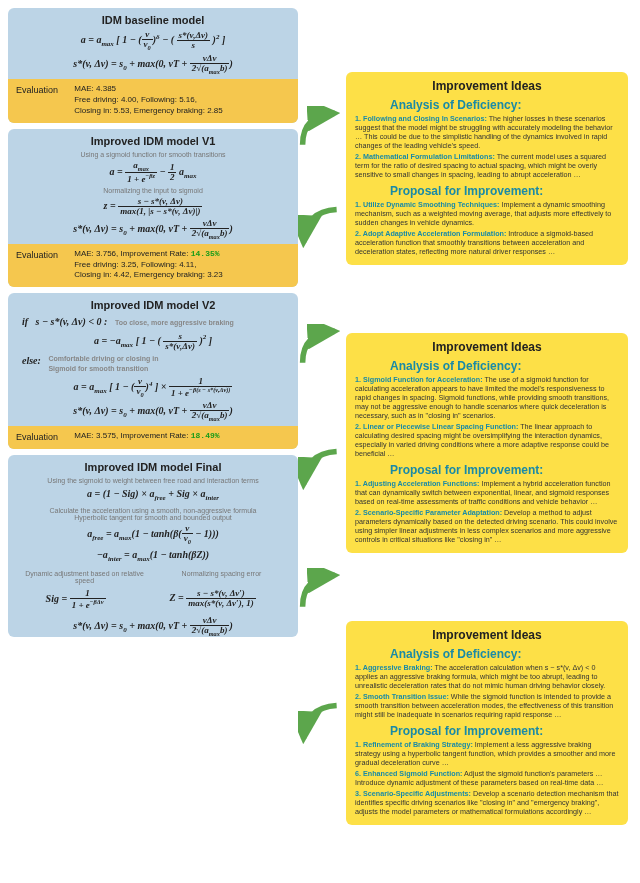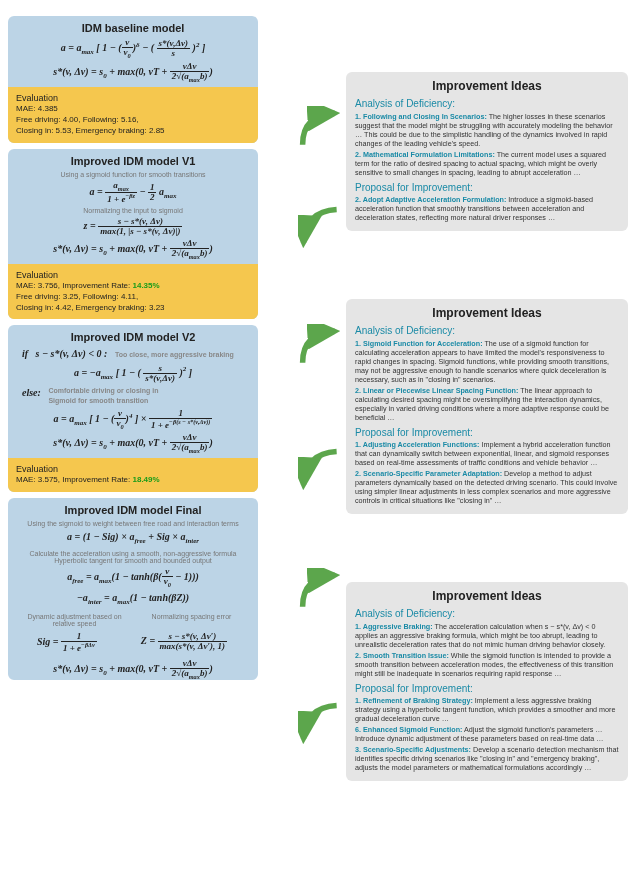--- a/index.html
+++ b/index.html
@@ -8,22 +8,22 @@
     background: #fff;
     width: 640px;
     height: 883px;
     overflow: hidden;
     position: relative;
     font-size: 8px;
   }
   .left-col {
     position: absolute;
     left: 8px;
-    top: 16px;
-    width: 250px;
+    top: 8px;
+    width: 290px;
   }
   .right-col {
     position: absolute;
     left: 346px;
     top: 72px;
     width: 282px;
   }
   .model-box {
     background: #bcd4e6;
     border-radius: 6px;
@@ -76,45 +76,46 @@
     display: inline-block;
     width: 56px;
     vertical-align: top;
   }
   .eval-content {
     display: inline-block;
     width: 210px;
     vertical-align: top;
   }
   .improvement-box {
-    background: #e5e5e5;
+    background: #fde047;
     border-radius: 6px;
     padding: 7px 9px;
     margin-bottom: 10px;
     font-size: 7.2px;
     line-height: 1.25;
     color: #333;
   }
   .improvement-title {
     font-weight: bold;
     font-size: 12px;
     text-align: center;
     color: #222;
     margin-bottom: 4px;
   }
   .section-head {
     color: #1a8aa6;
-    font-weight: normal;
-    font-size: 10px;
+    font-weight: bold;
+    font-size: 12px;
     margin-top: 2px;
     margin-bottom: 1px;
+    margin-left: 35px;
   }
   .imp-item { margin-bottom: 2px; }
   .imp-item b { color: #1a8aa6; }
-  .rate { color: #1a9c1a; font-weight: bold; }
+  .rate { color: #1a9c1a; font-weight: bold; font-family: Liberation Mono, monospace; }
   .arrow {
     position: absolute;
     width: 46px;
     height: 46px;
   }
   .arrow svg { width: 100%; height: 100%; }
   .frac {
     display: inline-block;
     vertical-align: middle;
     text-align: center;
@@ -228,20 +229,21 @@
 
 </div>
 
 <div class="right-col">
   <div class="improvement-box">
       <div class="improvement-title">Improvement Ideas</div>
       <div class="section-head">Analysis of Deficiency:</div>
       <div class="imp-item"><b>1. Following and Closing In Scenarios:</b> The higher losses in these scenarios suggest that the model might be struggling with accurately modeling the behavior … This could be due to the simplistic handling of the dynamics involved in rapid changes of the leading vehicle's speed.</div>
       <div class="imp-item"><b>2. Mathematical Formulation Limitations:</b> The current model uses a squared term for the ratio of desired spacing to actual spacing, which might be overly sensitive to small changes in spacing, leading to abrupt acceleration …</div>
       <div class="section-head" style="margin-top:5px">Proposal for Improvement:</div>
+      <div class="imp-item"><b>1. Utilize Dynamic Smoothing Techniques:</b> Implement a dynamic smoothing mechanism, such as a weighted moving average, that adjusts more effectively to sudden changes in vehicle dynamics.</div>
       <div class="imp-item"><b>2. Adopt Adaptive Acceleration Formulation:</b> Introduce a sigmoid-based acceleration function that smoothly transitions between acceleration and deceleration states, reflecting more natural driver responses …</div>
     </div>
   <div style="height:58px"></div>
   <div class="improvement-box">
       <div class="improvement-title">Improvement Ideas</div>
       <div class="section-head">Analysis of Deficiency:</div>
       <div class="imp-item"><b>1. Sigmoid Function for Acceleration:</b> The use of a sigmoid function for calculating acceleration appears to have limited the model's responsiveness to rapid changes in spacing. Sigmoid functions, while providing smooth transitions, may not be aggressive enough to handle scenarios where quick deceleration is necessary, such as in "closing in" scenarios.</div>
       <div class="imp-item"><b>2. Linear or Piecewise Linear Spacing Function:</b> The linear approach to calculating desired spacing might be oversimplifying the interaction dynamics, especially in varied driving conditions where a more adaptive response could be beneficial …</div>
       <div class="section-head" style="margin-top:5px">Proposal for Improvement:</div>
       <div class="imp-item"><b>1. Adjusting Acceleration Functions:</b> Implement a hybrid acceleration function that can dynamically switch between exponential, linear, and sigmoid responses based on real-time assessments of traffic conditions and vehicle behavior …</div>

